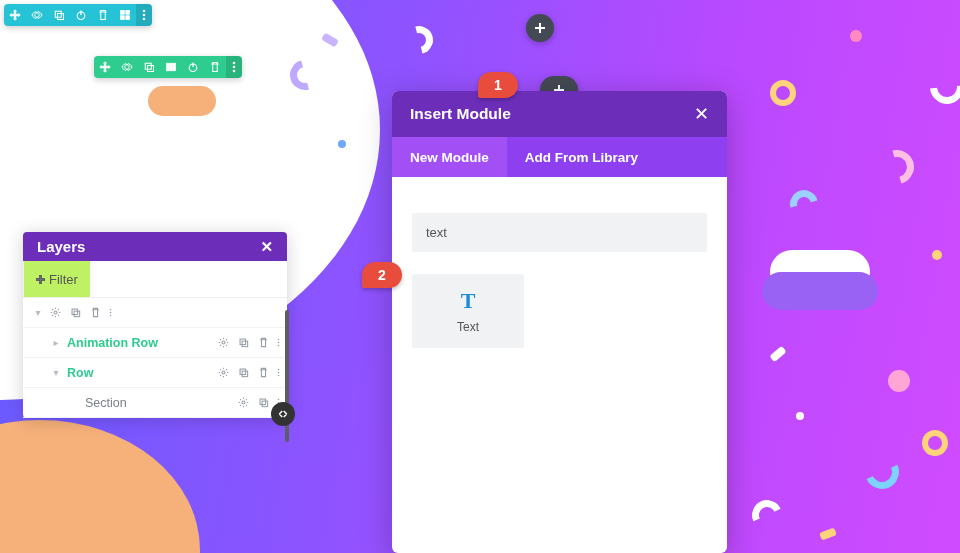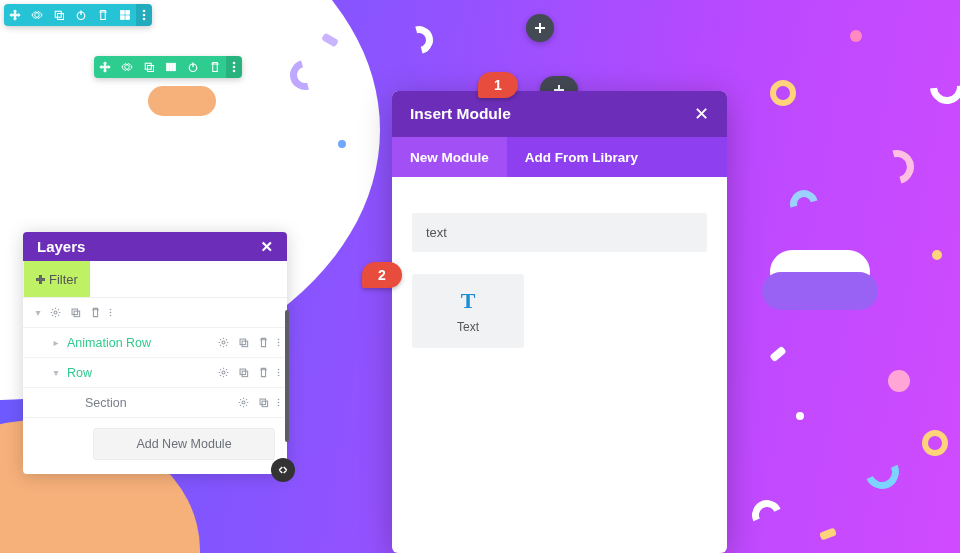--- a/index.html
+++ b/index.html
@@ -48,21 +48,21 @@
   .layers-search input { flex:1; border:none; outline:none; padding:10px 14px; font-size:13px; color:#555; background:transparent;}
   .layers-search input::placeholder{color:#9aa0a9;}
   .filterbtn { display:flex; align-items:center; gap:4px; padding:0 12px; height:36px; font-size:13px; color:#555; border-left:1px solid #eee; background:#bef264; cursor:pointer;}
   .filterbtn svg{width:9px;height:9px;stroke:#555;}
 
   .layerrow { display:flex; align-items:center; height:30px; font-size:12.5px; border-bottom:1px solid #f2f2f3; padding-right:4px;}
   .layerrow .pad { display:inline-block; }
   .layerrow .chev { width:14px; display:flex; justify-content:center; color:#b7bcc4; font-size:10px; cursor:pointer;}
   .layerrow .label { flex:1; padding:0 4px; cursor:pointer;}
   .lbl-blue  { color:#2f87e7; }
-  .lbl-green { color:#2ecc8f; }
+  .lbl-green { color:#2ecc8f;font-weight:bold; }
   .lbl-grey  { color:#7a808a; }
   .rowicons { display:flex; align-items:center; gap:0px; }
   .rowicons .ric { width:20px; height:20px; display:flex; align-items:center; justify-content:center; cursor:pointer;}
   .rowicons .ric svg { width:11px; height:11px; fill:none; stroke:#9aa0a9; stroke-width:1.6;}
   .rowicons .rdots { width:10px; display:flex; align-items:center; justify-content:center; cursor:pointer;}
   .rowicons .rdots svg{width:3px;height:11px;fill:#9aa0a9;}
   .addmod { margin:10px 12px 14px 70px; text-align:center; font-size:12.5px; color:#6b7078; background:#f4f4f5; border:1px solid #ededee; padding:8px 0; border-radius:3px; cursor:pointer;}
 
   .layers-resize { position:absolute; right:-8px; bottom:-8px; width:24px; height:24px; background:#333; border-radius:50%; display:flex; align-items:center; justify-content:center; cursor:nwse-resize;}
   .layers-resize svg{width:12px;height:12px;stroke:#fff;fill:none;stroke-width:2;}
@@ -348,23 +348,20 @@
               <svg viewBox="0 0 4 12">
                 <circle cx="2" cy="2" r="1.1"></circle>
                 <circle cx="2" cy="6" r="1.1"></circle>
                 <circle cx="2" cy="10" r="1.1"></circle>
               </svg>
             </span>
           </span>
         </div>
       </div>
 
-    <div class="addmod">
-      <span>Add New Module</span>
-    </div>
 
     <div class="layers-scroll"></div>
     <div class="layers-resize">
       <svg viewBox="0 0 16 16">
           <path d="M3 8l4-4M3 8l4 4M13 8l-4-4M13 8l-4 4"></path>
         </svg>
     </div>
   </div>
 
   <div class="modal">

